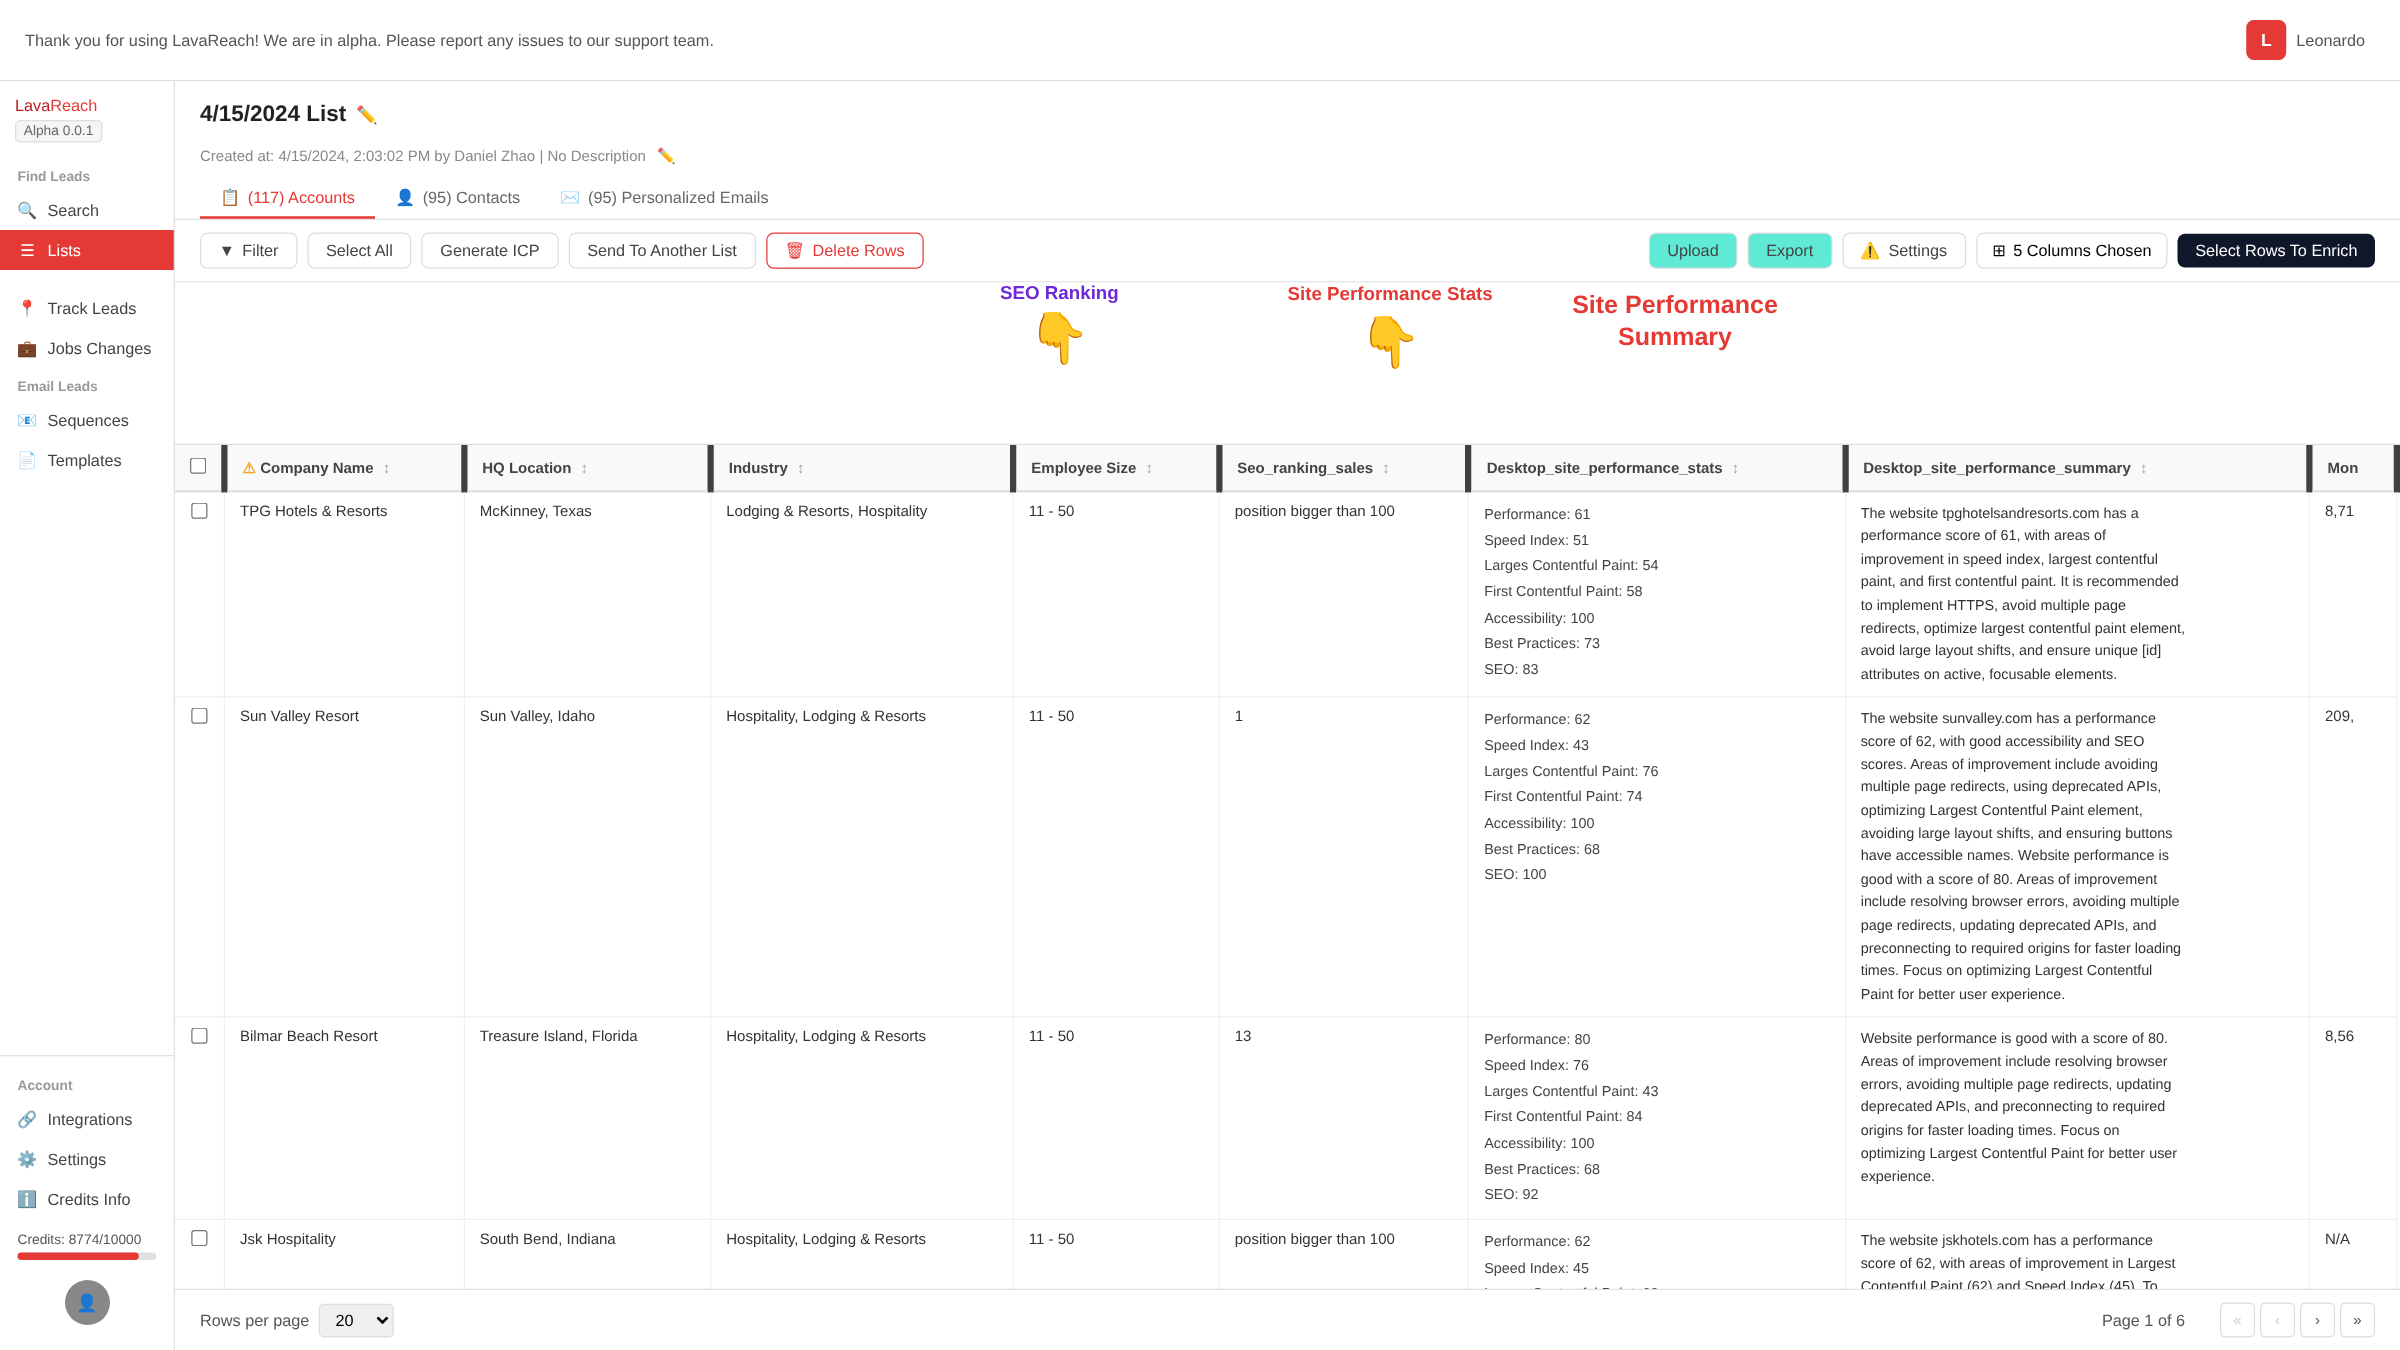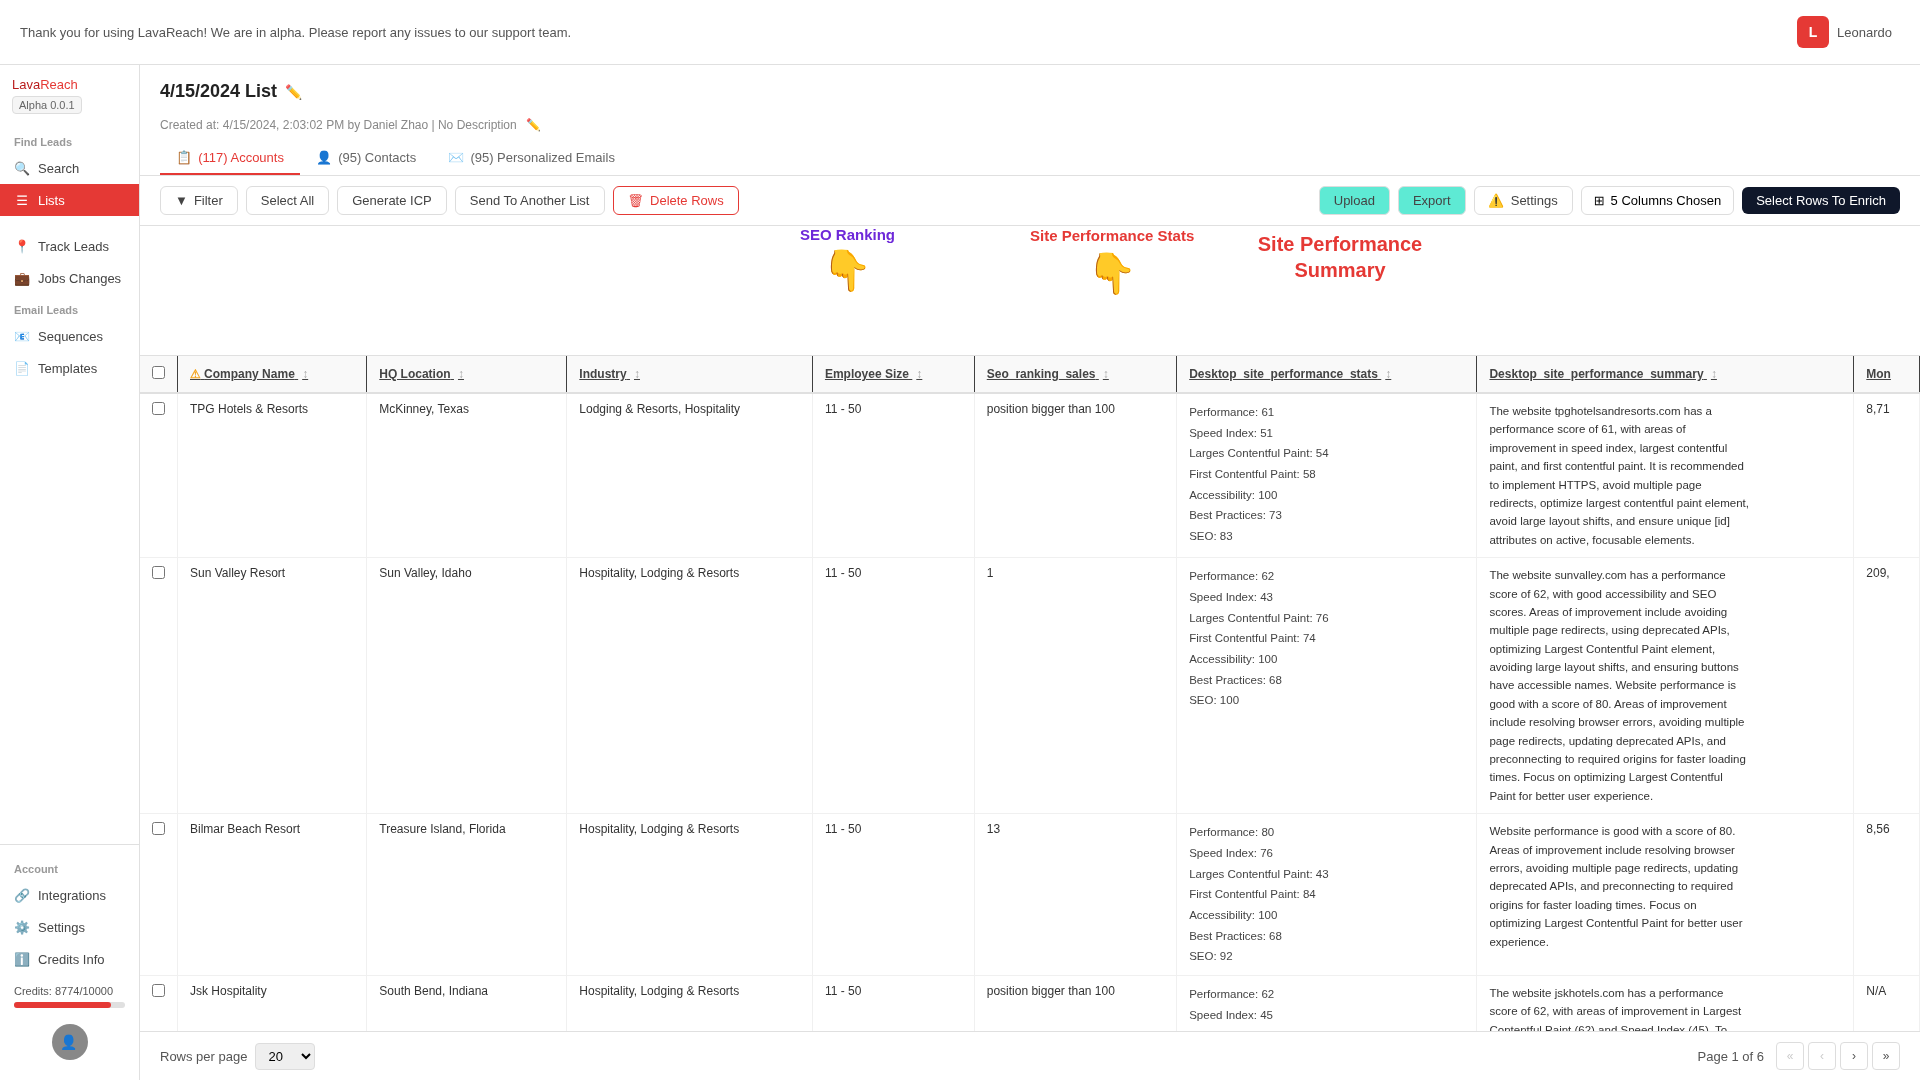--- a/index.html
+++ b/index.html
@@ -218,24 +218,23 @@
     }
     thead tr {
       background: #f9f9f9;
       border-bottom: 2px solid #e0e0e0;
     }
     th {
       padding: 10px 12px;
       text-align: left;
       font-weight: 600;
       color: #444;
-      border-right: 1px solid #404040;
+      border-right: 5px solid #404040;
       white-space: nowrap;
       position: relative;
-      text-decoration: underline;
     }
     th .sort-icon { color: #aaa; margin-left: 4px; }
     td {
       padding: 8px 12px;
       border-bottom: 1px solid #f0f0f0;
       border-right: 1px solid #f0f0f0;
       vertical-align: top;
       color: #333;
     }
     .checkbox-cell { width: 36px; text-align: center; }
@@ -265,21 +264,21 @@
       border-radius: 4px;
       padding: 4px 8px;
       font-size: 13px;
     }
     .pagination-controls {
       margin-left: auto;
       display: flex;
       align-items: center;
       gap: 4px;
     }
-    .page-info { font-size: 13px; color: #555; margin-right: 8px; }
+    .page-info { font-size: 13px; color: #555; margin-right: 24px; }
     .page-btn {
       width: 28px; height: 28px;
       border: 1px solid #ddd;
       border-radius: 4px;
       background: #fff;
       cursor: pointer;
       display: flex;
       align-items: center;
       justify-content: center;
       font-size: 12px;

